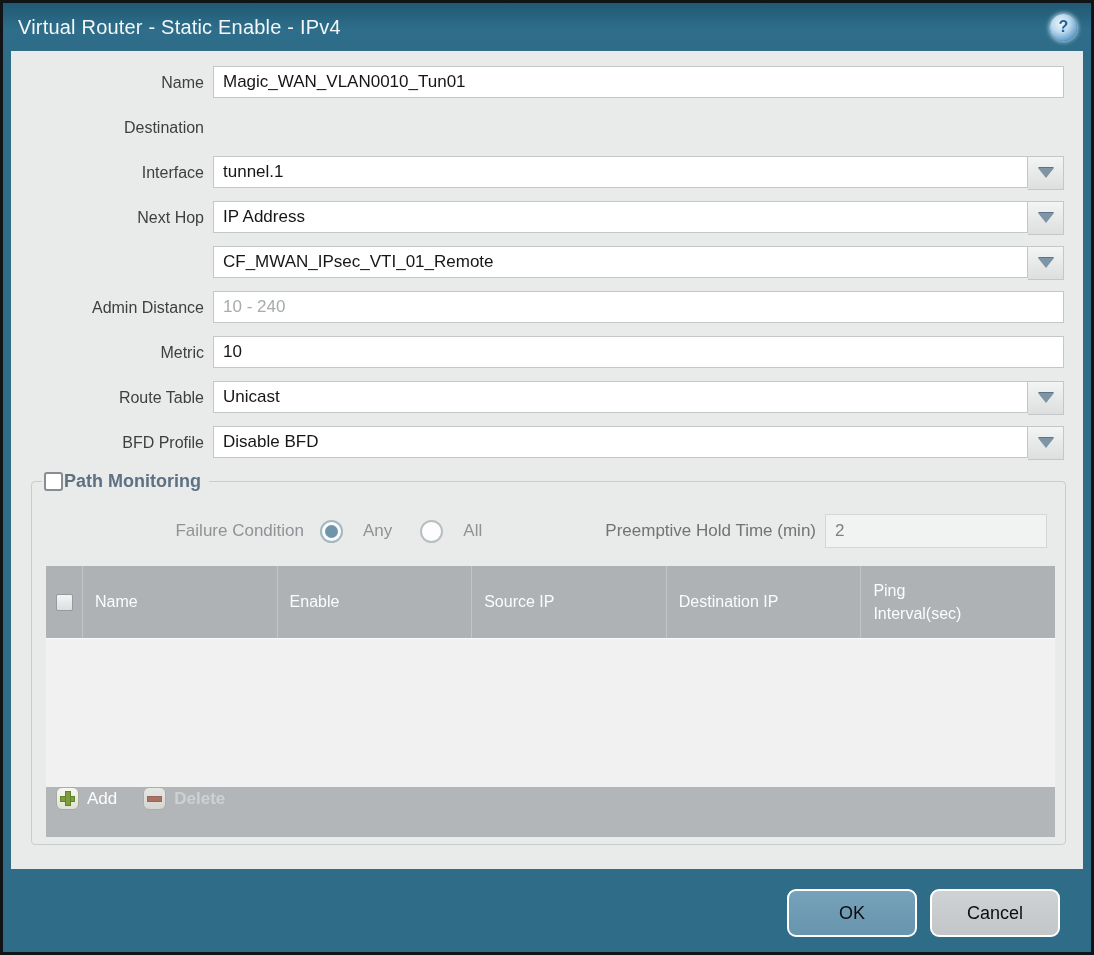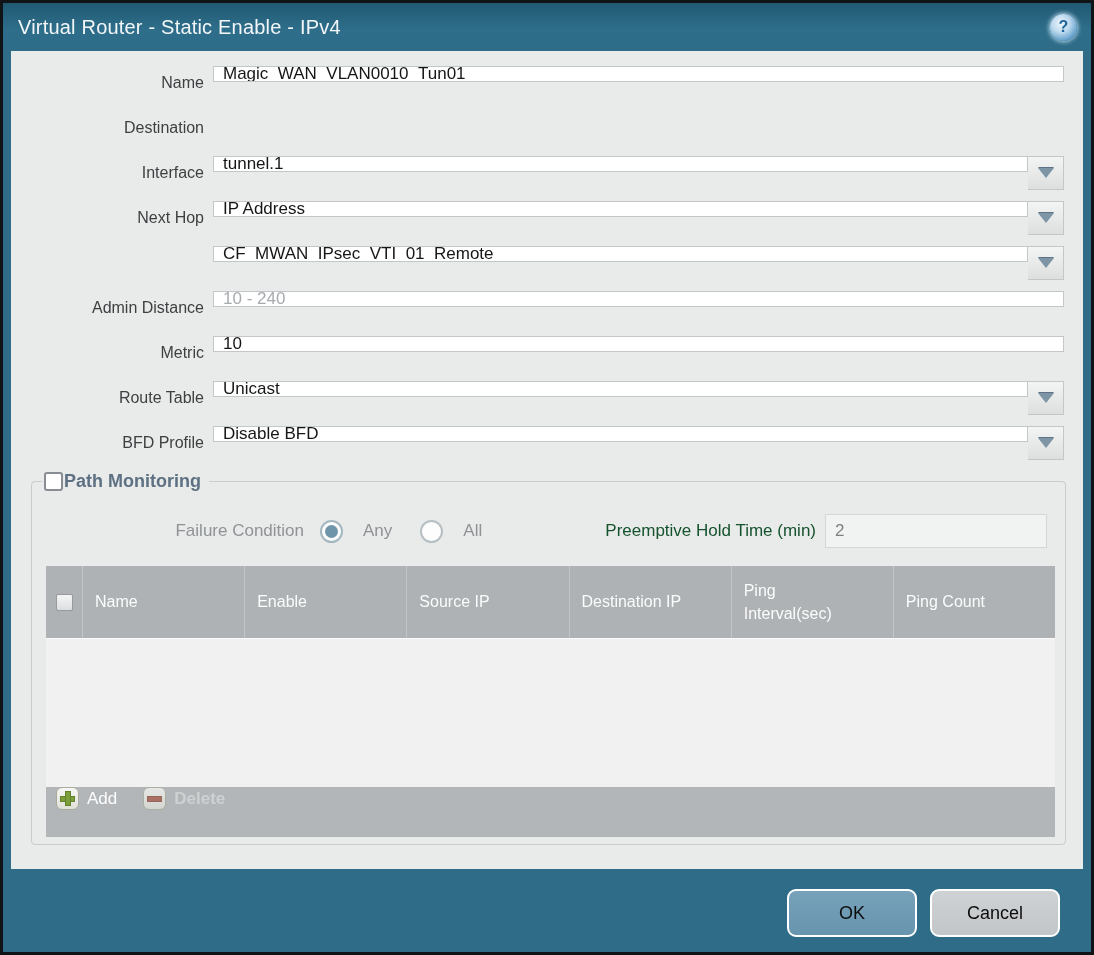--- a/index.html
+++ b/index.html
@@ -30,21 +30,21 @@
   }
   
   .form { padding:15px 19px 0 0; }
   .frow { display:flex; align-items:center; margin-bottom:11px; height:34px; }
   .flabel {
     width:202px; padding-right:9px; text-align:right;
     color:#3d3f41; font-size:16px; flex:none;
   }
   .fctrl { flex:1; display:flex; height:34px; }
   input.text {
-    flex:1; height:16px; border:1px solid #c4c7c9; background:#fff;
+    flex:1; height:32px; border:1px solid #c4c7c9; background:#fff;
     font-family:"Liberation Sans", sans-serif; font-size:17px; color:#161616;
     padding:0 9px; outline:none; min-width:0;
   }
   input.text::placeholder { color:#a6abae; }
   .ddbtn {
     flex:none; width:36px; height:34px; border:1px solid #c4c7c9; border-left:none;
     background:linear-gradient(#f3f4f4, #dddfdf);
     display:flex; align-items:center; justify-content:center; cursor:pointer;
   }
   .ddbtn .tri {
@@ -71,21 +71,21 @@
     width:23px; height:23px; border-radius:50%; background:#fdfdfd; border:2px solid #b6bfc3;
     display:flex; align-items:center; justify-content:center; flex:none;
   }
   .radio.selected { border-color:#a4b7c0; }
   .radio.selected::after {
     content:""; width:13px; height:13px; border-radius:50%; background:#6f95aa;
   }
   .radio-label { color:#8f9396; font-size:17px; }
   .radio-item + .radio-item { margin-left:28px; }
   .pht-group { margin-left:auto; display:flex; align-items:center; }
-  .pht-label { color:#14532d; font-size:17px; margin-right:9px; }
+  .pht-label { color:#737373; font-size:17px; margin-right:9px; }
   input.pht-input {
     width:222px; height:34px; background:#f1f2f2; border:1px solid #d4d6d7;
     font-family:"Liberation Sans", sans-serif; font-size:17px; color:#7d8184;
     padding:0 9px; outline:none;
   }
   
   .pm-table { margin:18px 0 0 4px; }
   .pm-thead { display:flex; background:#aeb2b4; height:72px; }
   .th {
     flex:1; display:flex; align-items:center; padding:0 12px;
@@ -256,23 +256,20 @@
           </div>
           <div class="th">
             <span>Source IP</span>
           </div>
           <div class="th">
             <span>Destination IP</span>
           </div>
           <div class="th">
             <span class="wrap-narrow">Ping Interval(sec)</span>
           </div>
-          <div class="th">
-            <span>Ping Count</span>
-          </div>
         </div>
         <div class="pm-tbody"></div>
         <div class="pm-tfoot">
           <span class="tbtn">
             <span class="icon-box">
                 <span class="plus"></span>
               </span>
             <span class="blabel">Add</span>
           </span>
           <span class="tbtn disabled">

